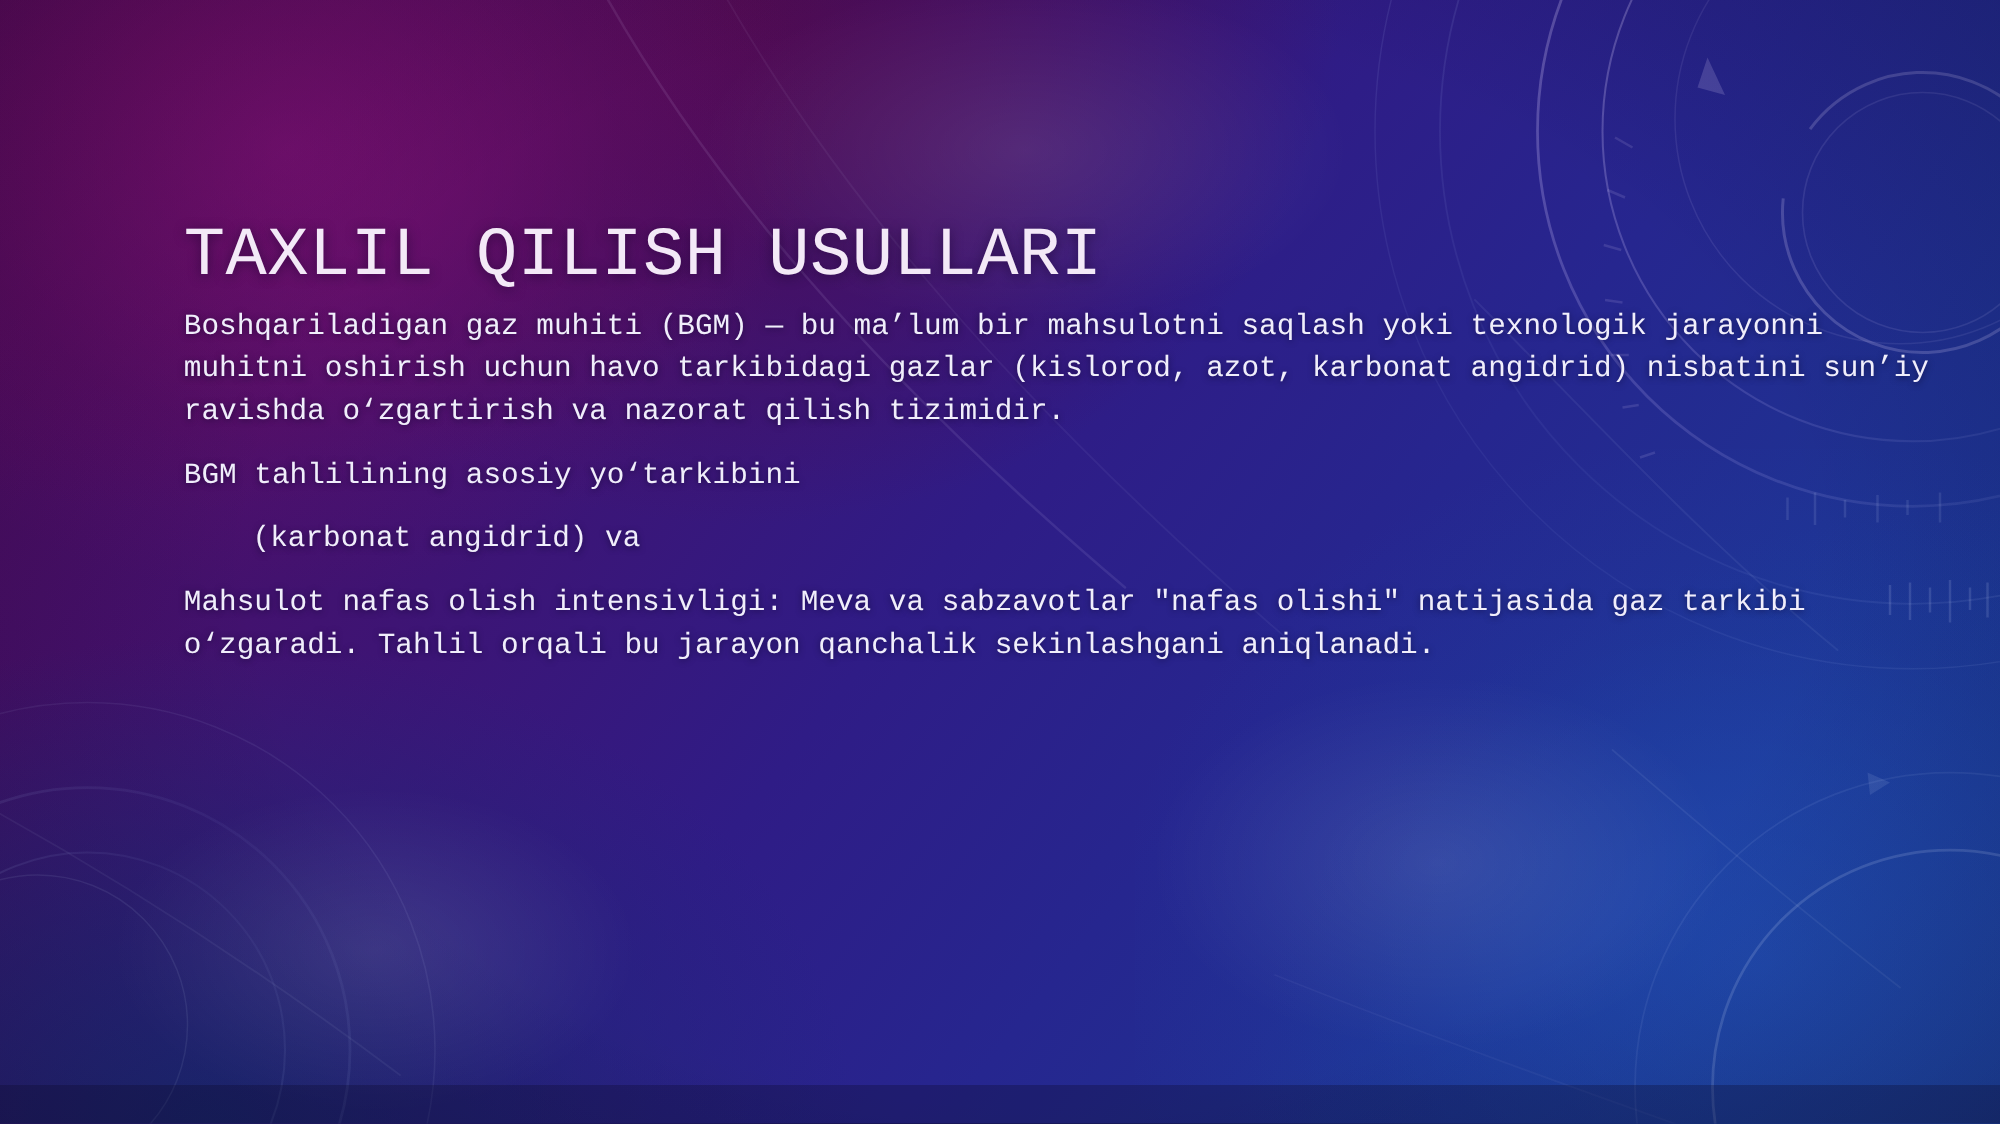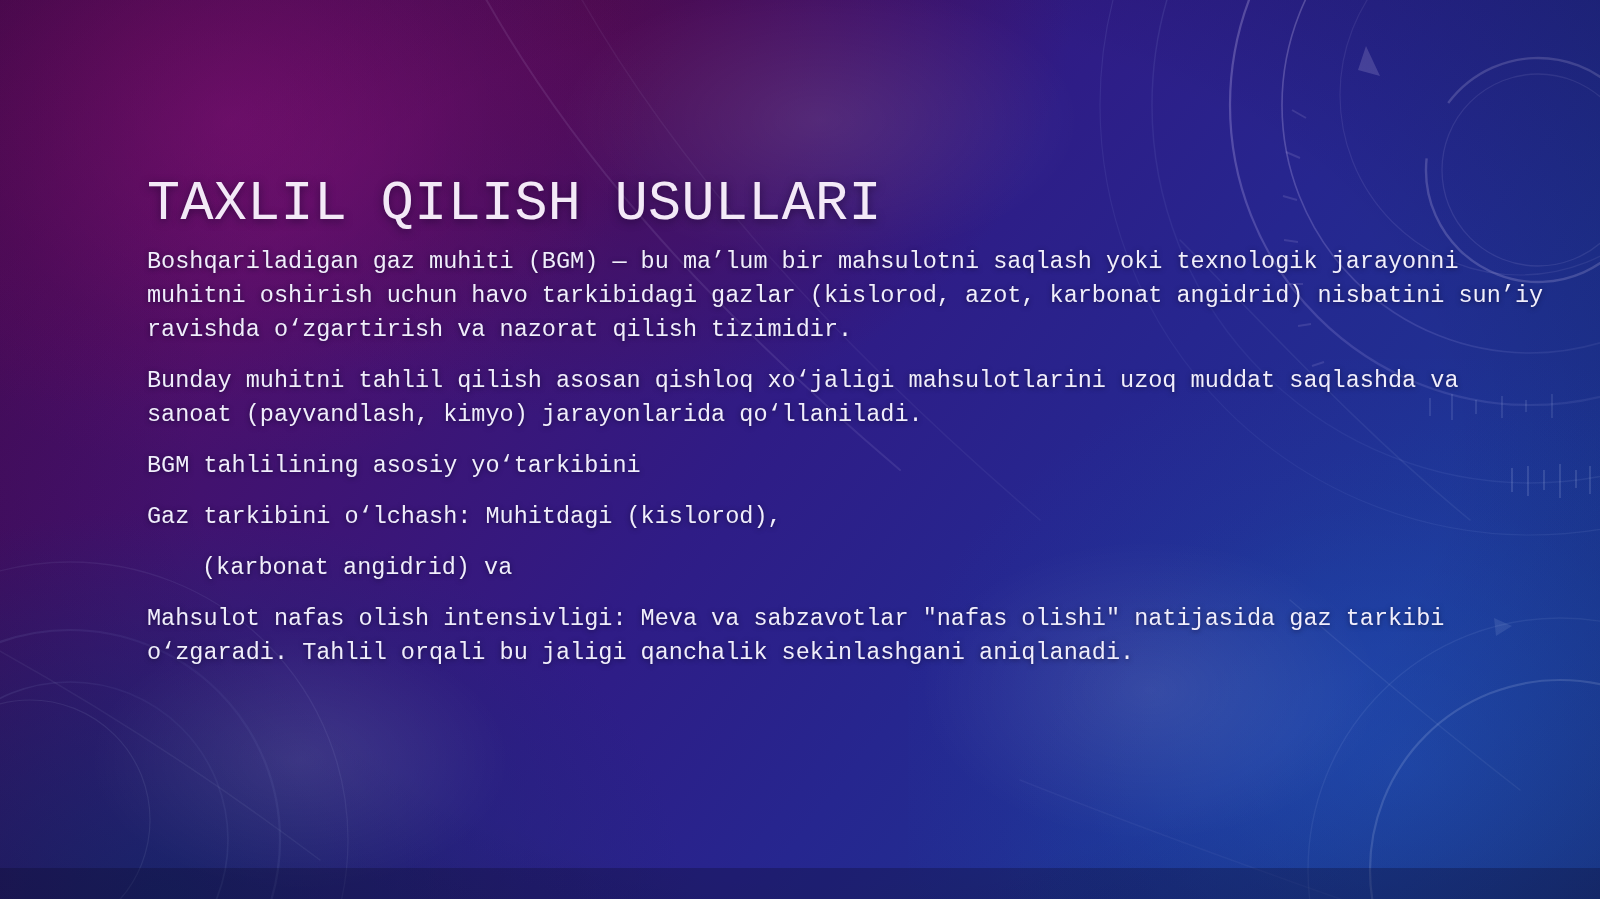--- a/index.html
+++ b/index.html
@@ -194,21 +194,19 @@
   </div>
 
   <div class="vignette"></div>
 
   <div class="content">
 
     <h1 class="title">TAXLIL QILISH USULLARI</h1>
 
     <div class="body-block">
       <p class="para">Boshqariladigan gaz muhiti (BGM) — bu ma’lum bir mahsulotni saqlash yoki texnologik jarayonni muhitni oshirish uchun havo tarkibidagi gazlar (kislorod, azot, karbonat angidrid) nisbatini sun’iy ravishda o‘zgartirish va nazorat qilish tizimidir.</p>
-      <p class="para">Bunday muhitni tahlil qilish asosan qishloq xo‘jaligi mahsulotlarini uzoq muddat saqlashda va sanoat (payvandlash, kimyo) jarayonlarida qo‘llaniladi.</p>
       <p class="para">BGM tahlilining asosiy yo‘tarkibini</p>
-      <p class="para">Gaz tarkibini o‘lchash: Muhitdagi (kislorod),</p>
       <p class="para indent">(karbonat angidrid) va</p>
-      <p class="para">Mahsulot nafas olish intensivligi: Meva va sabzavotlar "nafas olishi" natijasida gaz tarkibi o‘zgaradi. Tahlil orqali bu jaligi qanchalik sekinlashgani aniqlanadi.</p>
+      <p class="para">Mahsulot nafas olish intensivligi: Meva va sabzavotlar "nafas olishi" natijasida gaz tarkibi o‘zgaradi. Tahlil orqali bu jarayon qanchalik sekinlashgani aniqlanadi.</p>
     </div>
 
   </div>
 </div>
 
 </body></html>

